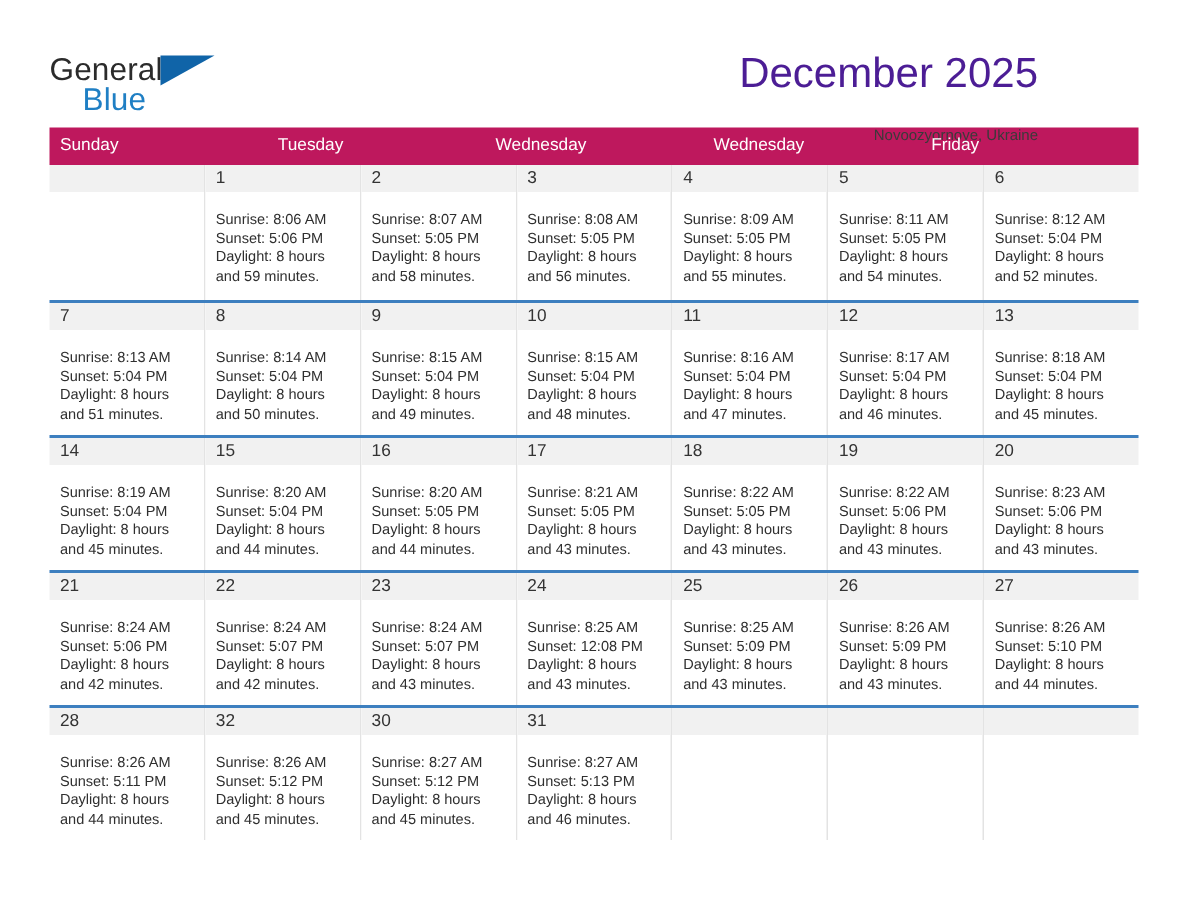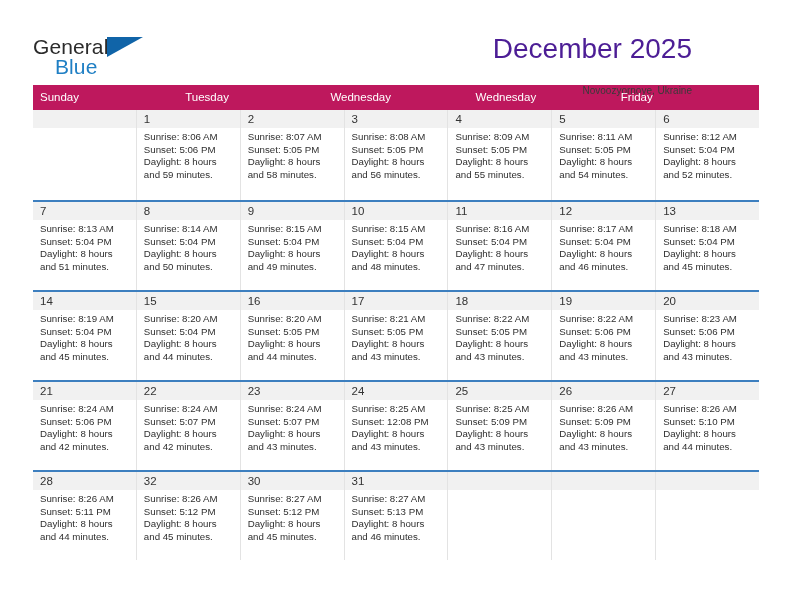--- a/index.html
+++ b/index.html
@@ -58,21 +58,21 @@
   }
   .cell:last-child { border-right: none; }
   .daynum-band {
     background: #f1f1f1; height: 18px;
     padding: 1px 0 0 7px;
     font-size: 11.5px; color: #333333; line-height: 16px;
   }
   .cell.empty .daynum-band { background: #f1f1f1; }
   .details {
     padding: 3px 6px 0 7px;
-    font-size: 9.7px; line-height: 12.6px; color: #2f2f2f;
+    font-size: 9.7px; line-height: 12.6px; color: #2f2f2f; margin-top: 10px;
   }
   .details div { white-space: nowrap; }
 </style>
 </head>
 <body>
 
 <div class="page">
 
   <div class="topbar">
     <div class="logo">

